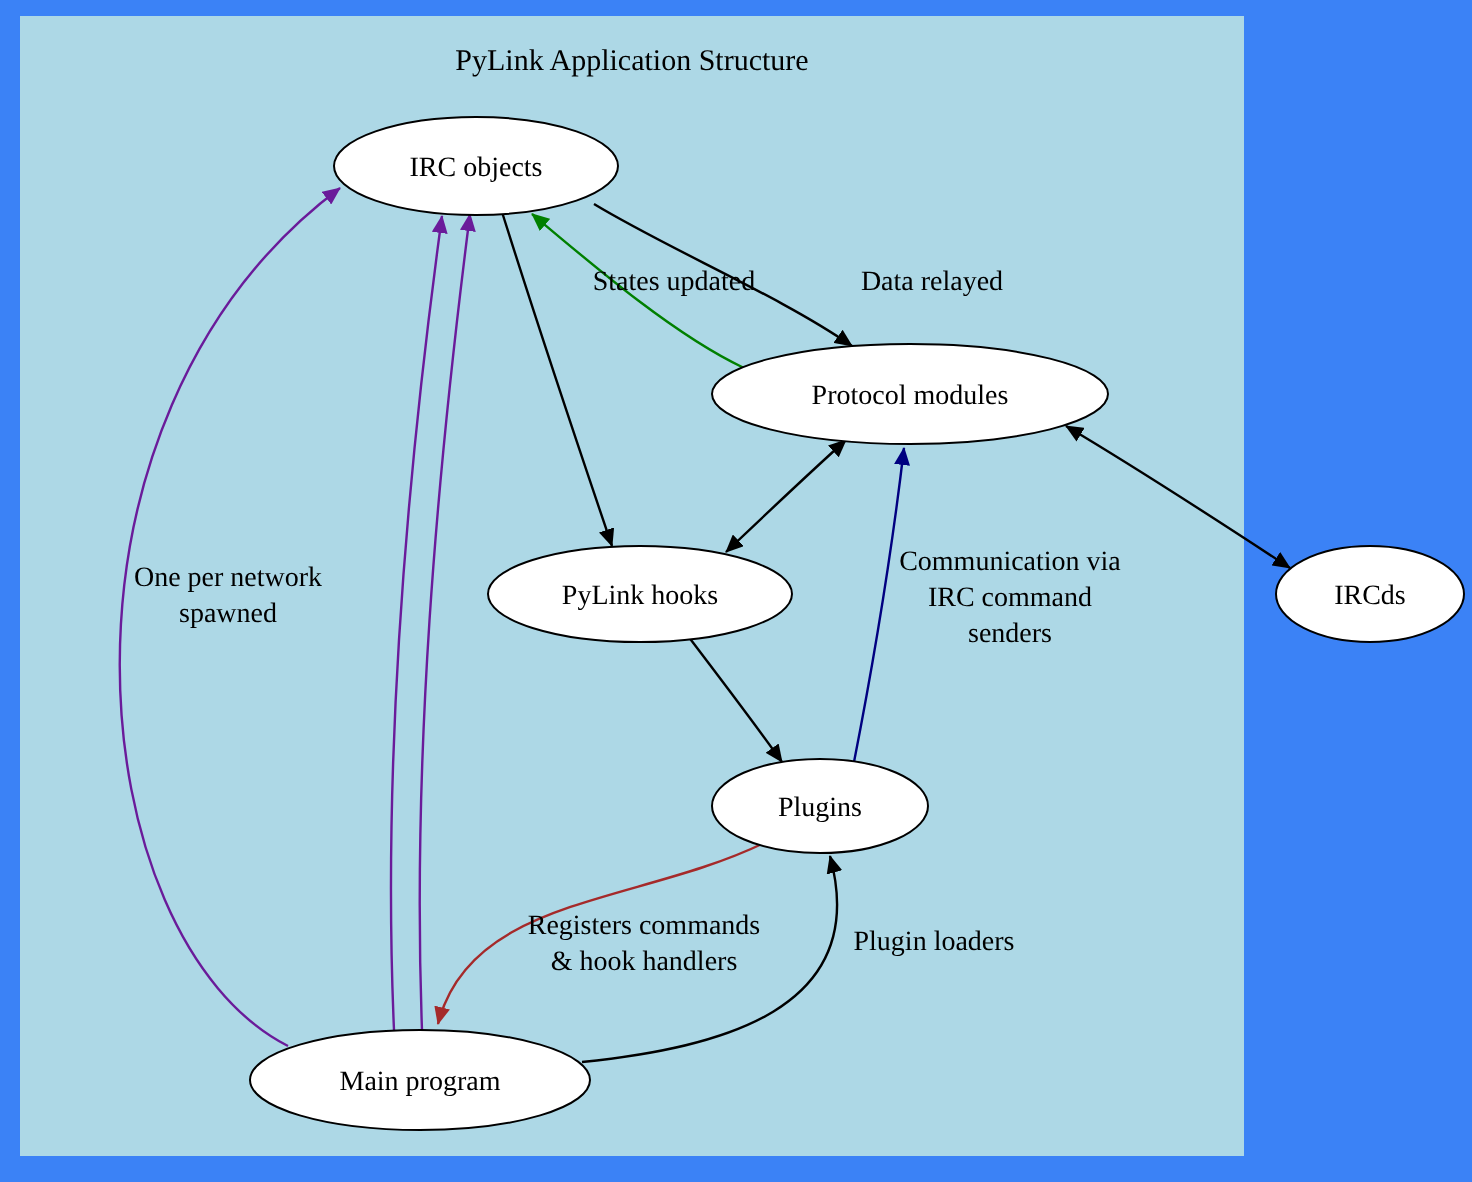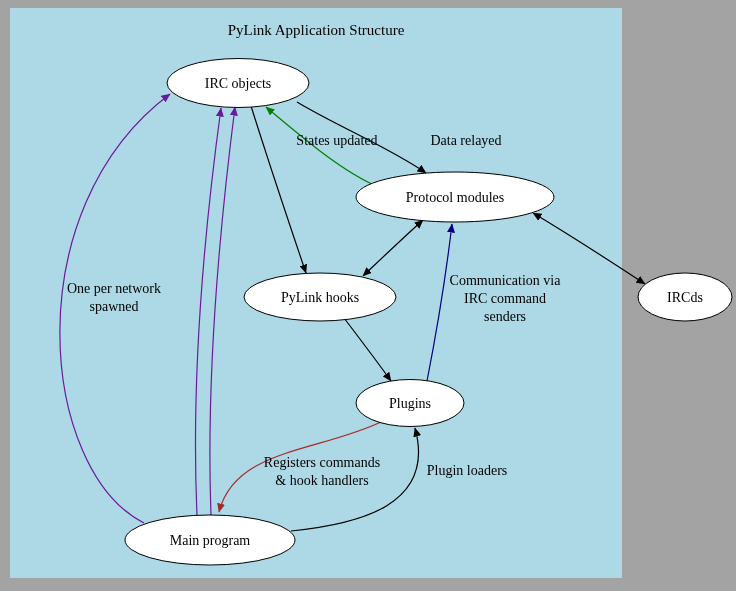--- a/index.html
+++ b/index.html
@@ -1,20 +1,20 @@
 <!DOCTYPE html>
 <html><head>
 <meta charset="utf-8">
 <style>
   html, body { margin: 0; padding: 0; background: #ffffff; }
   .canvas {
     position: relative;
     width: 736px;
     height: 591px;
-    background: #a3a3a3;
+    background: #3b82f6;
     font-family: "Liberation Serif", serif;
   }
   svg { display: block; }
   text {
     font-family: "Liberation Serif", serif;
     font-size: 14px;
     fill: #000000;
   }
   .graph-title { text-anchor: middle; font-size: 15px; }
   .node { fill: #ffffff; stroke: #000000; stroke-width: 1; }

